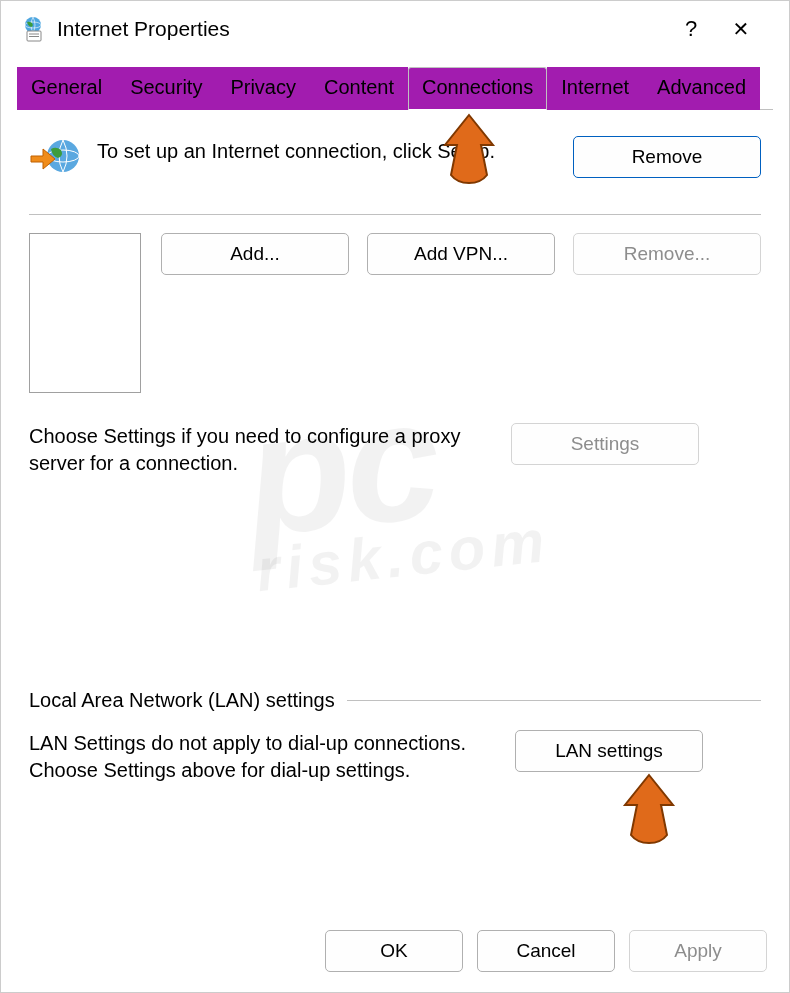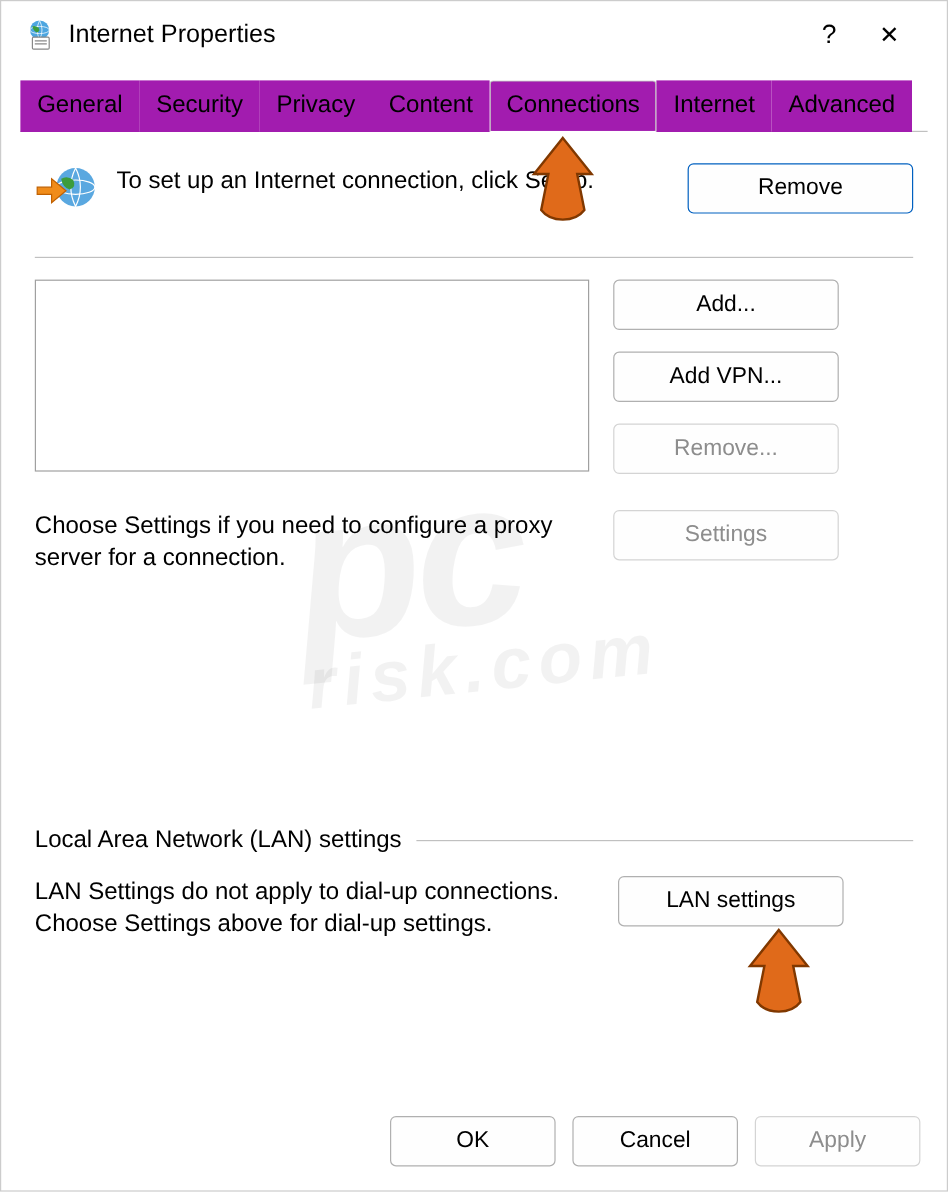--- a/index.html
+++ b/index.html
@@ -27,21 +27,21 @@
     .btn.primary { border: 1px solid #0060c0; }
     .btn:disabled { color: #8d8d8d; border-color: #d4d4d4; cursor: default; }
 
     .group-label { font-size: 20px; color: #000; margin-bottom: 8px; }
     .group-header { display: flex; align-items: center; gap: 12px; margin-bottom: 18px; }
     .group-header .group-label { margin-bottom: 0; white-space: nowrap; }
     .group-header .line { flex: 1; border-top: 1px solid #c0c0c0; }
 
     .dialup-row { display: flex; gap: 20px; }
     .listbox { width: 462px; height: 160px; border: 1px solid #a0a0a0; background: #fff; }
-    .sidebtns { display: flex; flex-direction: column; gap: 18px; align-items: center; }
+    .sidebtns { display: flex; flex-direction: row; gap: 18px; }
 
     .hint-row { display: flex; gap: 20px; margin-top: 30px; align-items: flex-start; }
     .hint-text { font-size: 20px; color: #000; width: 462px; line-height: 1.35; }
 
     .lan-section { position: absolute; left: 28px; right: 28px; top: 688px; }
     .lan-row { display: flex; gap: 24px; align-items: flex-start; margin-top: 14px; }
     .lan-text { font-size: 20px; color: #000; width: 462px; line-height: 1.35; }
 
     .footer { position: absolute; bottom: 20px; right: 22px; display: flex; gap: 14px; }
     .footer .btn { width: 138px; height: 42px; }

